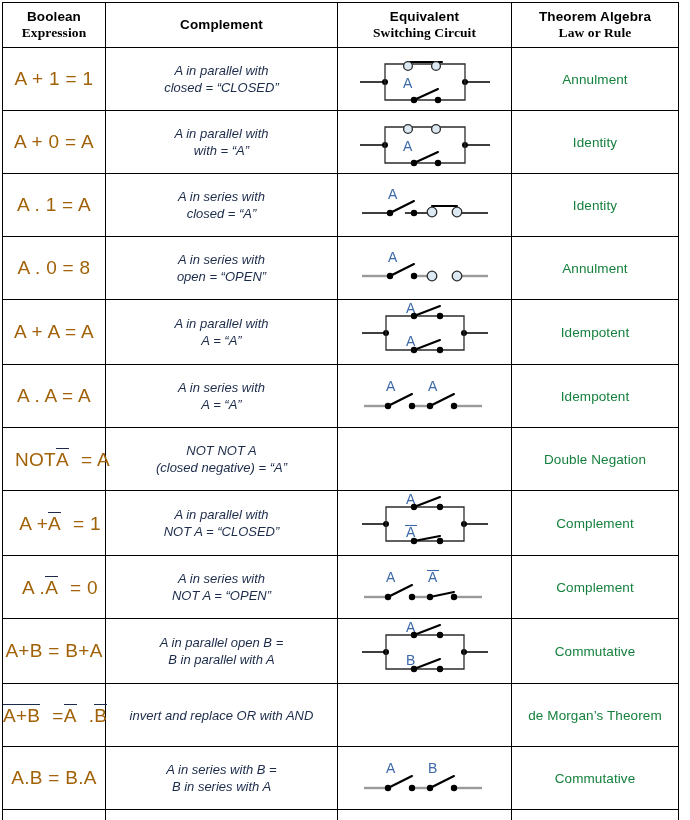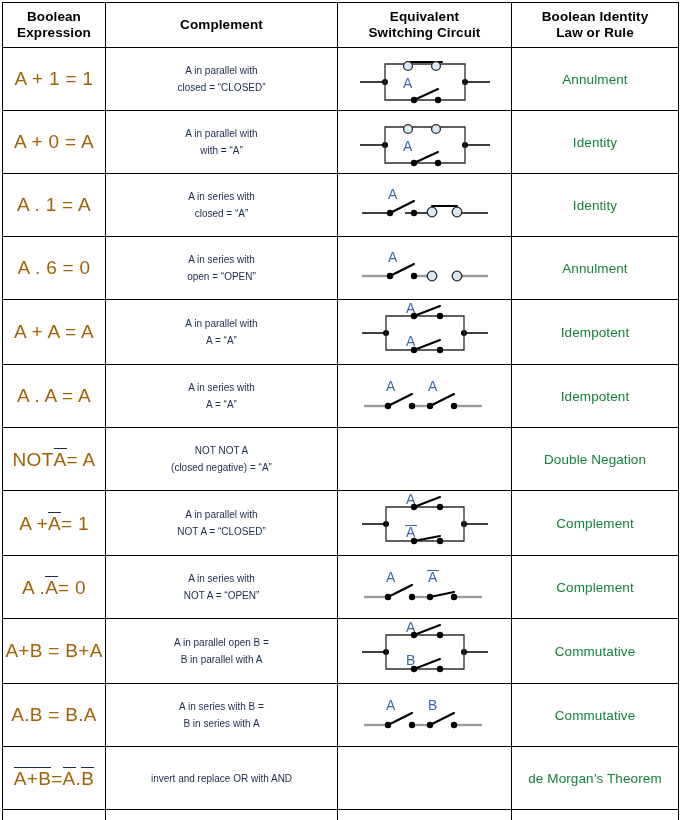--- a/index.html
+++ b/index.html
@@ -42,32 +42,33 @@
 
   thead th {
     font-weight: bold;
     font-size: 13.5px;
     line-height: 16px;
     height: 44px;
     color: #000000;
     letter-spacing: 0.1px;
   }
   .hdr-l1 { display: block; }
-  .hdr-l2 { display: block; }
+  .hdr-l2 { display: block; font-family: Liberation Serif, serif; }
 
   td.expr-cell {
     font-size: 19px;
     color: #a16207;
     white-space: nowrap;
     letter-spacing: 0.3px;
   }
   td.desc-cell {
-    font-size: 10px;
+    font-size: 13px;
     line-height: 17px;
     color: #1c2b4a;
+    font-style: italic;
   }
   td.desc-cell .dl { display: block; }
   td.law-cell {
     font-size: 13.5px;
     color: #15803d;
     letter-spacing: 0.1px;
   }
   td.circ-cell {
     height: 62px;
   }
@@ -81,21 +82,21 @@
   }
   .ovr::before {
     content: "";
     position: absolute;
     left: 0;
     right: 0;
     top: 0px;
     height: 1.6px;
     background: #1c2b4a;
   }
-  .expr-inline { display: inline-block; }
+  .expr-inline { display: inline-block; margin-left: 12px; }
 
   .circ-label {
     font-family: "Liberation Sans", sans-serif;
     font-size: 14px;
     fill: #3c6aa8;
   }
   .circ-label-bar { stroke: #3c6aa8; stroke-width: 1.1; }
   .wire { stroke: #3f3f3f; stroke-width: 2; fill: none; }
   .wire-thin { stroke: #2b2b2b; stroke-width: 1.3; fill: none; }
   .blade { stroke: #000000; stroke-width: 2.1; fill: none; stroke-linecap: round; }
@@ -121,21 +122,21 @@
           <span class="hdr-l2">Expression</span>
         </th>
         <th>
           <span class="hdr-l1">Complement</span>
         </th>
         <th>
           <span class="hdr-l1">Equivalent</span>
           <span class="hdr-l2">Switching Circuit</span>
         </th>
         <th>
-          <span class="hdr-l1">Boolean Identity</span>
+          <span class="hdr-l1">Theorem Algebra</span>
           <span class="hdr-l2">Law or Rule</span>
         </th>
       </tr>
     </thead>
     <tbody>
 
       <tr>
         <td class="expr-cell">A + 1 = 1</td>
         <td class="desc-cell">
           <span class="dl">A in parallel with</span>
@@ -202,21 +203,21 @@
             <line class="blade" x1="82" y1="27" x2="107" y2="27"></line>
             <circle class="ocircle" cx="82" cy="33" r="4.8"></circle>
             <circle class="ocircle" cx="107" cy="33" r="4.8"></circle>
             <line class="wire" x1="70" y1="34" x2="77" y2="34"></line>
           </svg>
         </td>
         <td class="law-cell">Identity</td>
       </tr>
 
       <tr>
-        <td class="expr-cell">A . 6 = 0</td>
+        <td class="expr-cell">A . 0 = 8</td>
         <td class="desc-cell">
           <span class="dl">A in series with</span>
           <span class="dl">open = “OPEN”</span>
         </td>
         <td class="circ-cell">
           <svg width="150" height="52" viewBox="0 0 150 52">
             <line class="dashwire" x1="12" y1="34" x2="40" y2="34"></line>
             <line class="dashwire" x1="64" y1="34" x2="77" y2="34"></line>
             <line class="dashwire" x1="112" y1="34" x2="138" y2="34"></line>
             <text class="circ-label" x="38" y="20">A</text>
@@ -368,20 +369,31 @@
             <text class="circ-label" x="56" y="46">B</text>
             <line class="blade" x1="64" y1="50" x2="90" y2="40"></line>
             <circle class="node" cx="64" cy="50" r="3.2"></circle>
             <circle class="node" cx="90" cy="50" r="3.2"></circle>
           </svg>
         </td>
         <td class="law-cell">Commutative</td>
       </tr>
 
       <tr>
+        <td class="expr-cell">
+          <span class="ovr">A+B</span><span class="expr-inline"> = </span><span class="ovr">A</span><span class="expr-inline">.</span><span class="ovr">B</span>
+        </td>
+        <td class="desc-cell">
+          <span class="dl">invert and replace OR with AND</span>
+        </td>
+        <td class="circ-cell"></td>
+        <td class="law-cell">de Morgan’s Theorem</td>
+      </tr>
+
+      <tr>
         <td class="expr-cell">A.B = B.A</td>
         <td class="desc-cell">
           <span class="dl">A in series with B =</span>
           <span class="dl">B in series with A</span>
         </td>
         <td class="circ-cell">
           <svg width="150" height="52" viewBox="0 0 150 52">
             <line class="dashwire" x1="14" y1="36" x2="38" y2="36"></line>
             <line class="dashwire" x1="62" y1="36" x2="80" y2="36"></line>
             <line class="dashwire" x1="104" y1="36" x2="132" y2="36"></line>
@@ -393,31 +405,20 @@
             <line class="blade" x1="80" y1="36" x2="104" y2="24"></line>
             <circle class="node" cx="80" cy="36" r="3.2"></circle>
             <circle class="node" cx="104" cy="36" r="3.2"></circle>
           </svg>
         </td>
         <td class="law-cell">Commutative</td>
       </tr>
 
       <tr>
         <td class="expr-cell">
-          <span class="ovr">A+B</span><span class="expr-inline"> = </span><span class="ovr">A</span><span class="expr-inline">.</span><span class="ovr">B</span>
-        </td>
-        <td class="desc-cell">
-          <span class="dl">invert and replace OR with AND</span>
-        </td>
-        <td class="circ-cell"></td>
-        <td class="law-cell">de Morgan’s Theorem</td>
-      </tr>
-
-      <tr>
-        <td class="expr-cell">
           
         </td>
         <td class="desc-cell">
           
         </td>
         <td class="circ-cell"></td>
         <td class="law-cell">de Morgan’s Theorem</td>
       </tr>
 
     </tbody>

